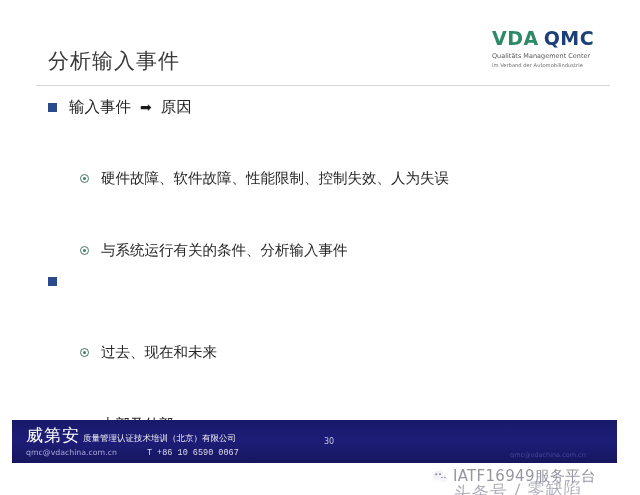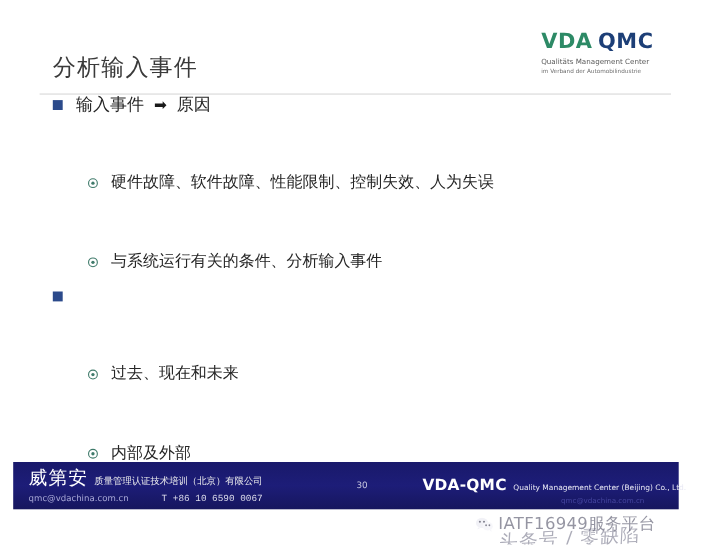--- a/index.html
+++ b/index.html
@@ -83,21 +83,21 @@
     font-size: 5.2px;
     line-height: 8px;
     color: #6e6e6e;
     white-space: nowrap;
   }
 
   
   .body {
     position: absolute;
     left: 0;
-    top: 84px;
+    top: 96px;
     width: 628px;
     height: 312px;
   }
   .l1 {
     position: relative;
     display: flex;
     align-items: flex-start;
     margin-left: 48px;
     height: 30px;
   }
@@ -178,21 +178,20 @@
   }
   .f-left {
     position: absolute;
     left: 14px;
     top: 5px;
   }
   .f-brand-line {
     display: flex;
     align-items: baseline;
     white-space: nowrap;
-    justify-content: space-between;
   }
   .f-brand {
     font-family: "DejaVu Sans", sans-serif;
     font-size: 17px;
     line-height: 20px;
     color: #ffffff;
     font-weight: normal;
     letter-spacing: 1px;
   }
   .f-brand-sub {
@@ -370,24 +369,20 @@
         <span class="f-brand-sub">质量管理认证技术培训（北京）有限公司</span>
       </div>
       <div class="f-contact-line">
         <span class="f-email">qmc@vdachina.com.cn</span>
         <span class="f-phone">T +86 10 6590 0067</span>
       </div>
     </div>
 
     <div class="f-pagenum">30</div>
 
-    <div class="f-right">
-      <span class="f-qmc">VDA-QMC</span>
-      <span class="f-qmc-sub">Quality Management Center (Beijing) Co., Ltd.</span>
-    </div>
 
     <div class="f-email2">qmc@vdachina.com.cn</div>
   </div>
 
   <div class="watermark">
     <div class="wm-row1">
       <span class="wm-wechat">
         <svg width="17" height="14" viewBox="0 0 17 14" xmlns="http://www.w3.org/2000/svg">
           <ellipse cx="6.2" cy="5.4" rx="5.6" ry="4.7" fill="#e9e9f2"></ellipse>
           <path d="M3.2 9.3 L1.6 11.4 L4.3 10.2 Z" fill="#e9e9f2"></path>

